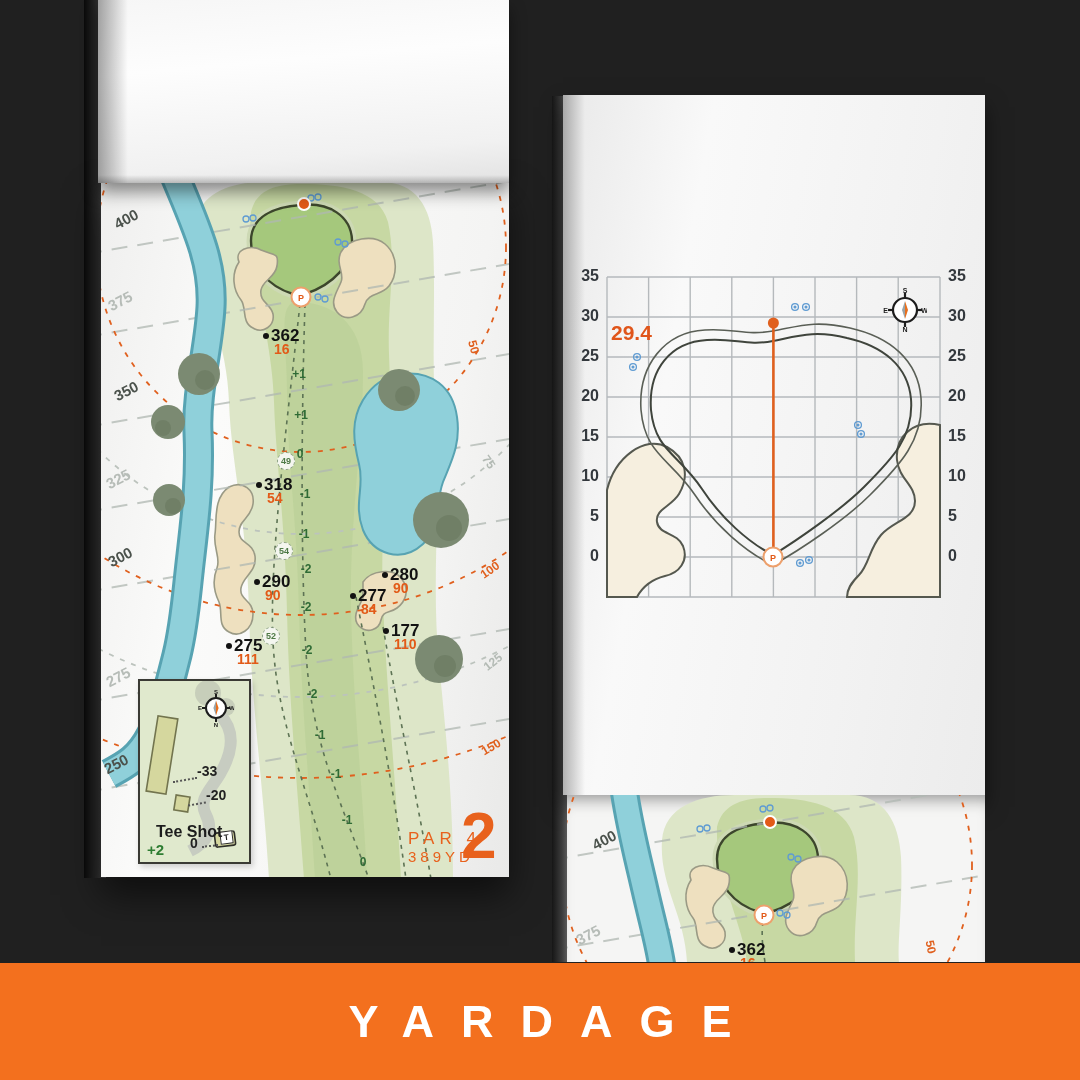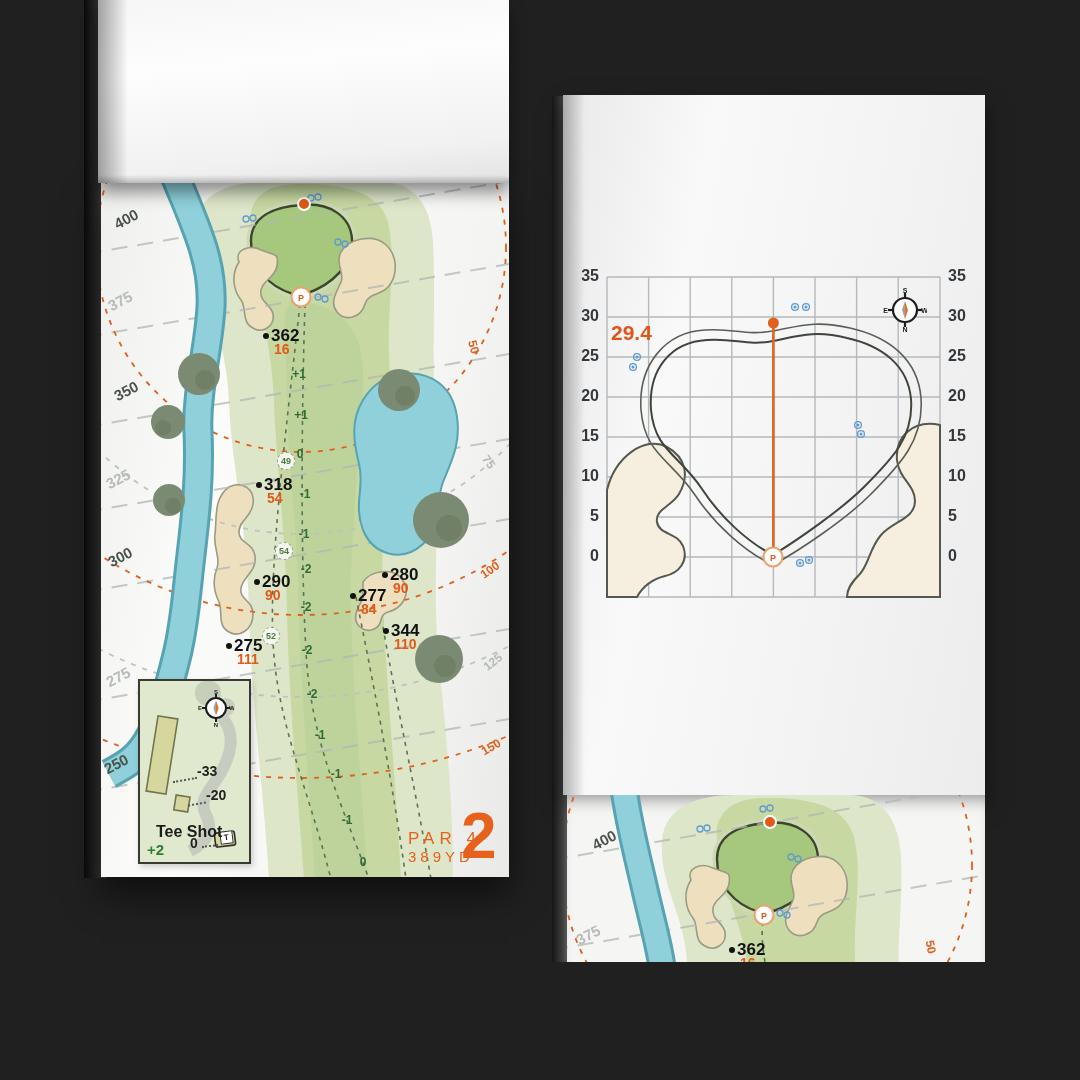--- a/index.html
+++ b/index.html
@@ -216,21 +216,21 @@
     </div>
     <div class="marker" style="left:281px;top:384px">
       <span class="mdot"></span><span class="myd">280</span>
       <span class="mcarry">90</span>
     </div>
     <div class="marker" style="left:249px;top:405px">
       <span class="mdot"></span><span class="myd">277</span>
       <span class="mcarry">84</span>
     </div>
     <div class="marker" style="left:282px;top:440px">
-      <span class="mdot"></span><span class="myd">344</span>
+      <span class="mdot"></span><span class="myd">177</span>
       <span class="mcarry">110</span>
     </div>
     <div class="marker" style="left:125px;top:455px">
       <span class="mdot"></span><span class="myd">275</span>
       <span class="mcarry">111</span>
     </div>
 
     
     <div class="waypoint" style="left:185px;top:279px">49</div>
     <div class="waypoint" style="left:183px;top:369px">54</div>
@@ -450,13 +450,16 @@
     <span class="lbl contour-lbl light" style="left:10px;top:137px">375</span>
     <span class="lbl arc-lbl" style="left:357px;top:145px;transform:rotate(78deg)">50</span>
     <div class="flag-dot" style="left:203px;top:27px"></div>
     <div class="pin-badge" style="left:197px;top:120px">P</div>
     <div class="marker" style="left:162px;top:146px">
       <span class="mdot"></span><span class="myd">362</span>
       <span class="mcarry">16</span>
     </div>
   </div>
 
+  <div class="banner" style="background: rgb(243, 112, 30);">
+    <span class="banner-label">YARDAGE</span>
+  </div>
 </div>
 
 </body></html>

